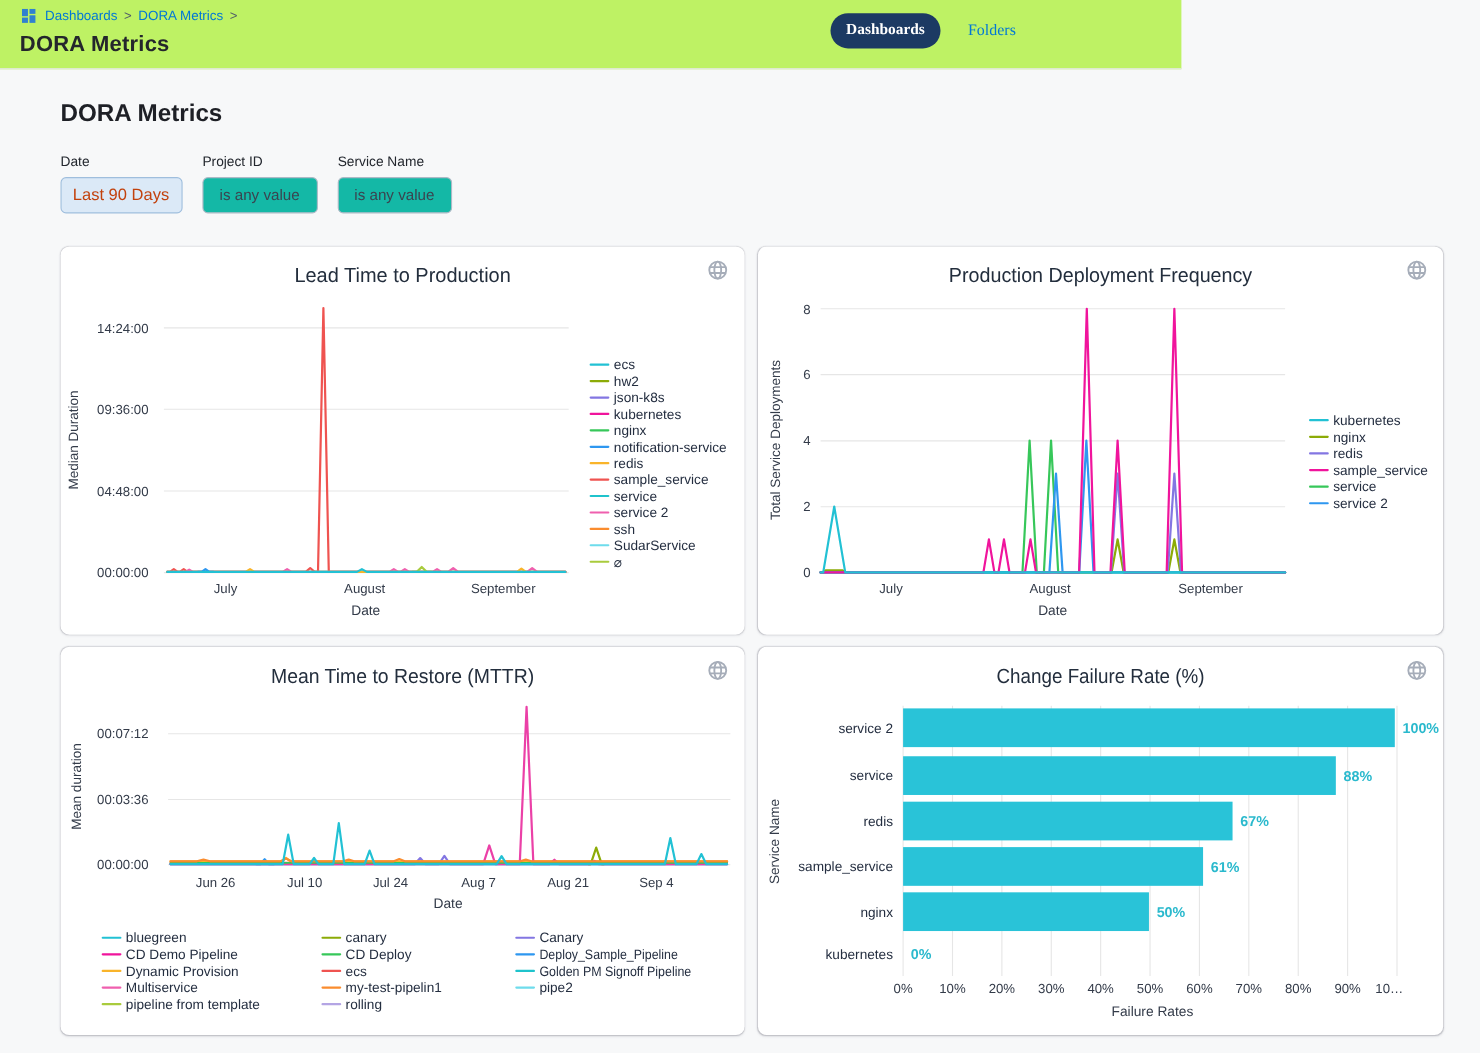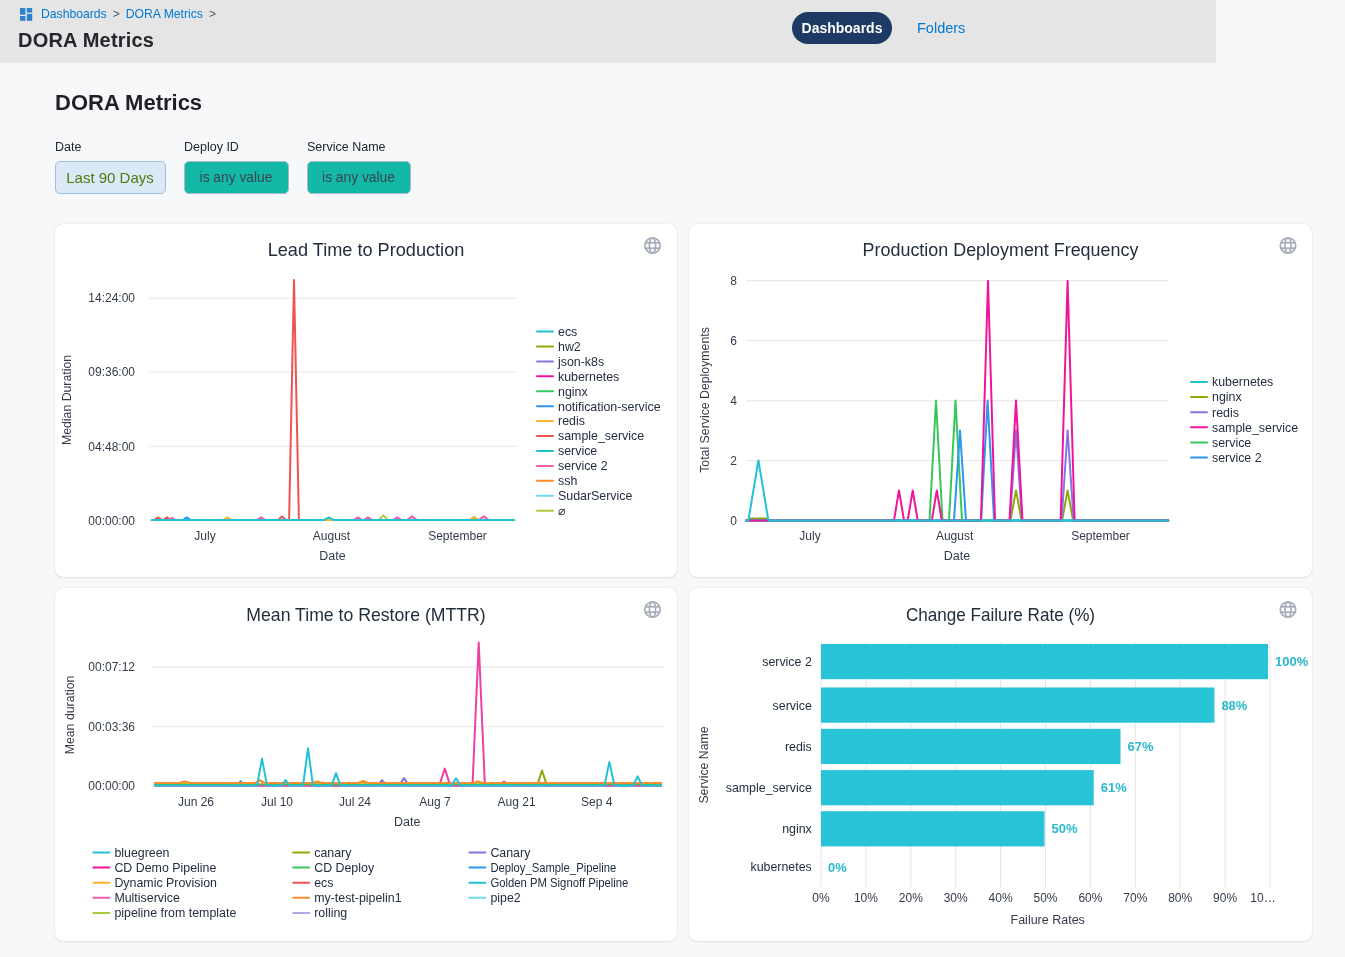--- a/index.html
+++ b/index.html
@@ -1,47 +1,47 @@
 <!DOCTYPE html>
 <html><head><meta charset="utf-8">
 <style>
 * { margin:0; padding:0; box-sizing:border-box; }
 html,body { width:1345px; height:957px; background:#f7f8f9; font-family:"Liberation Sans",sans-serif; overflow:hidden; }
-.header { position:absolute; left:0; top:0; width:1216px; height:63px; background:#e5e5e5; border-bottom:1px solid #e6e8ea; }
+.header { position:absolute; left:0; top:0; width:1074px; height:63px; background:#bef264; border-bottom:1px solid #e6e8ea; }
 .crumbicon { position:absolute; left:20px; top:8px; }
 .crumbs { position:absolute; left:41px; top:7px; font-size:12.2px; color:#51606e; }
 .crumbs .lnk { color:#0278d5; }
 .crumbs .sep { margin:0 6px; color:#4e5b68; font-size:12px; }
 .htitle { position:absolute; left:18px; top:29px; font-size:20px; font-weight:bold; color:#24262c; letter-spacing:0.2px; }
-.tabs { position:absolute; left:792px; top:12px; height:32px; }
+.tabs { position:absolute; left:755px; top:12px; height:32px;font-family:Liberation Serif, serif; }
 .tab1 { display:inline-block; width:100px; height:32px; line-height:32px; text-align:center; background:#1c3a63; color:#fff; border-radius:16px; font-size:14px; font-weight:bold; }
 .tab2 { display:inline-block; margin-left:25px; line-height:32px; color:#0278d5; font-size:14.5px; vertical-align:top; }
 .h1 { position:absolute; left:55px; top:90px; font-size:22px; font-weight:bold; color:#1e2026; }
 .flabel { position:absolute; font-size:12.5px; color:#23272e; }
 .fbtn { position:absolute; top:161px; height:33px; line-height:31px; text-align:center; font-size:15px; border-radius:5px; }
 .fany { font-size:13.8px; }
-.fdate { left:54.5px; width:111px; background:#dbe9f7; border:1px solid #9fbedd; color:#4d7c0f; }
+.fdate { left:54.5px; width:111px; background:#dbe9f7; border:1px solid #9fbedd; color:#c2410c; }
 .fany { background:#14b8a6; border:1px solid #adb9c6; color:#3a4450; }
 .card { position:absolute; background:#fff; border-radius:8px; box-shadow:0 0 1px rgba(40,41,61,0.2), 0 1px 2px rgba(96,97,112,0.12); }
 </style></head>
 <body>
 <div class="header">
 <svg class="crumbicon" width="13" height="13" viewBox="0 0 13 13">
 <rect x="0" y="0" width="5.4" height="6.7" fill="#2f81cf"></rect>
 <rect x="0" y="8" width="5.4" height="4.8" fill="#2f81cf"></rect>
 <rect x="6.8" y="0" width="5.4" height="4.6" fill="#2f81cf"></rect>
 <rect x="6.8" y="5.9" width="5.4" height="6.9" fill="#2f81cf"></rect>
 </svg>
 <div class="crumbs"><span class="lnk">Dashboards</span><span class="sep">&gt;</span><span class="lnk">DORA Metrics</span><span class="sep">&gt;</span></div>
 <div class="htitle">DORA Metrics</div>
 <div class="tabs"><span class="tab1">Dashboards</span><span class="tab2">Folders</span></div>
 </div>
 <div class="h1">DORA Metrics</div>
 <div class="flabel" style="left:55px;top:140px">Date</div>
-<div class="flabel" style="left:184px;top:140px">Deploy ID</div>
+<div class="flabel" style="left:184px;top:140px">Project ID</div>
 <div class="flabel" style="left:307px;top:140px">Service Name</div>
 <div class="fbtn fdate">Last 90 Days</div>
 <div class="fbtn fany" style="left:183.5px;width:105px">is any value</div>
 <div class="fbtn fany" style="left:306.5px;width:104px">is any value</div>
 <div class="card" style="left:55px;top:224px;width:622px;height:353px"><svg width="622" height="353" viewBox="0 0 622 353" font-family="Liberation Sans, sans-serif">
       <line x1="94.0" y1="74.1" x2="462.0" y2="74.1" stroke="#e6e6e6" stroke-width="1"></line>
 <line x1="94.0" y1="148.0" x2="462.0" y2="148.0" stroke="#e6e6e6" stroke-width="1"></line>
 <line x1="94.0" y1="222.3" x2="462.0" y2="222.3" stroke="#e6e6e6" stroke-width="1"></line>
 <line x1="94.0" y1="296.6" x2="462.0" y2="296.6" stroke="#e6e6e6" stroke-width="1"></line>
 <polyline points="97.0,295.9 459.0,295.9" fill="none" stroke="#6edcec" stroke-width="2" stroke-linejoin="round" stroke-linecap="round"></polyline>

